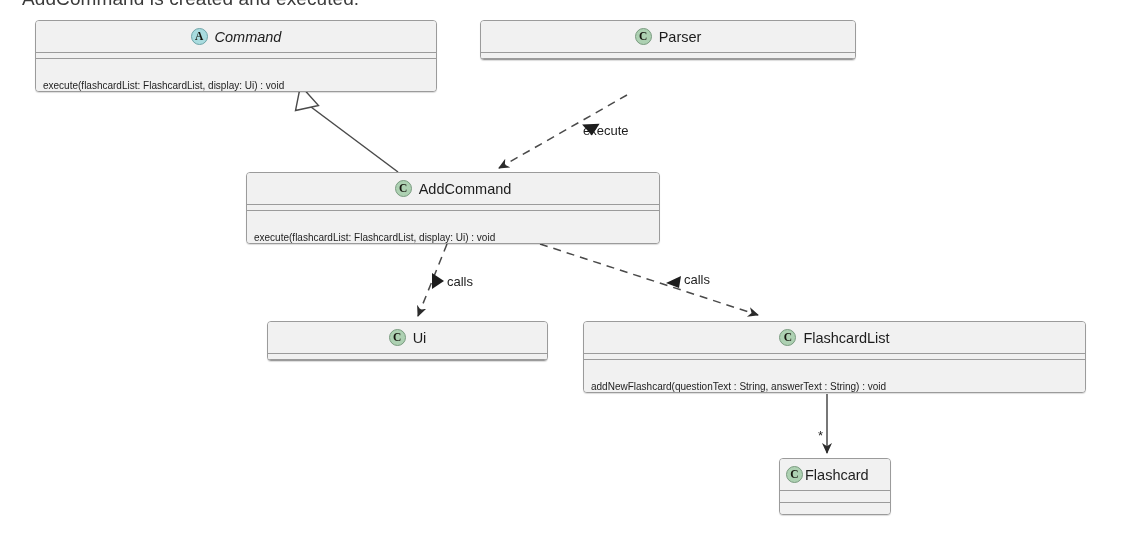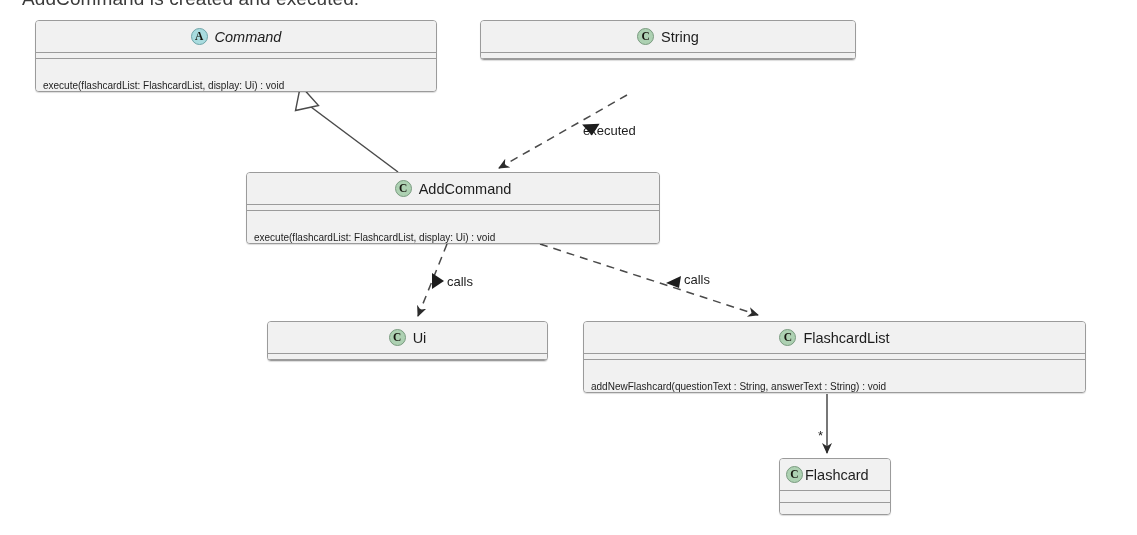--- a/index.html
+++ b/index.html
@@ -171,21 +171,21 @@
     <g>
       <line x1="540" y1="244" x2="758" y2="315" stroke="#4a4a4a" stroke-width="1.5" stroke-dasharray="8,6" marker-end="url(#m-open)"></line>
       <path d="M666,283 L681,276 L679,288 Z" fill="#1d1d1d"></path>
     </g>
 
     <g>
       <line x1="827" y1="394" x2="827" y2="453" stroke="#4a4a4a" stroke-width="1.5" marker-end="url(#m-filled)"></line>
     </g>
   </svg>
 
-  <div class="edge-label" style="left:583px; top:123px;">executed</div>
+  <div class="edge-label" style="left:583px; top:123px;">execute</div>
   <div class="edge-label" style="left:447px; top:274px;">calls</div>
   <div class="edge-label" style="left:684px; top:272px;">calls</div>
   <div class="mult-label" style="left:818px; top:428px;">*</div>
 
   <div class="uml-class" style="left:35px; top:20px; width:402px;">
     <div class="uml-header">
       <span class="badge badge-a">
         <span>A</span>
       </span>
       <span class="uml-name abstract">Command</span>
@@ -196,21 +196,21 @@
     <div class="uml-compartment">
       <span class="uml-member">execute(flashcardList: FlashcardList, display: Ui) : void</span>
     </div>
   </div>
 
   <div class="uml-class" style="left:480px; top:20px; width:376px;">
     <div class="uml-header">
       <span class="badge badge-c">
         <span>C</span>
       </span>
-      <span class="uml-name">String</span>
+      <span class="uml-name">Parser</span>
     </div>
     <div class="uml-sep"></div>
     <div class="uml-gap"></div>
     <div class="uml-sep"></div>
   </div>
 
   <div class="uml-class" style="left:246px; top:172px; width:414px;">
     <div class="uml-header">
       <span class="badge badge-c">
         <span>C</span>

